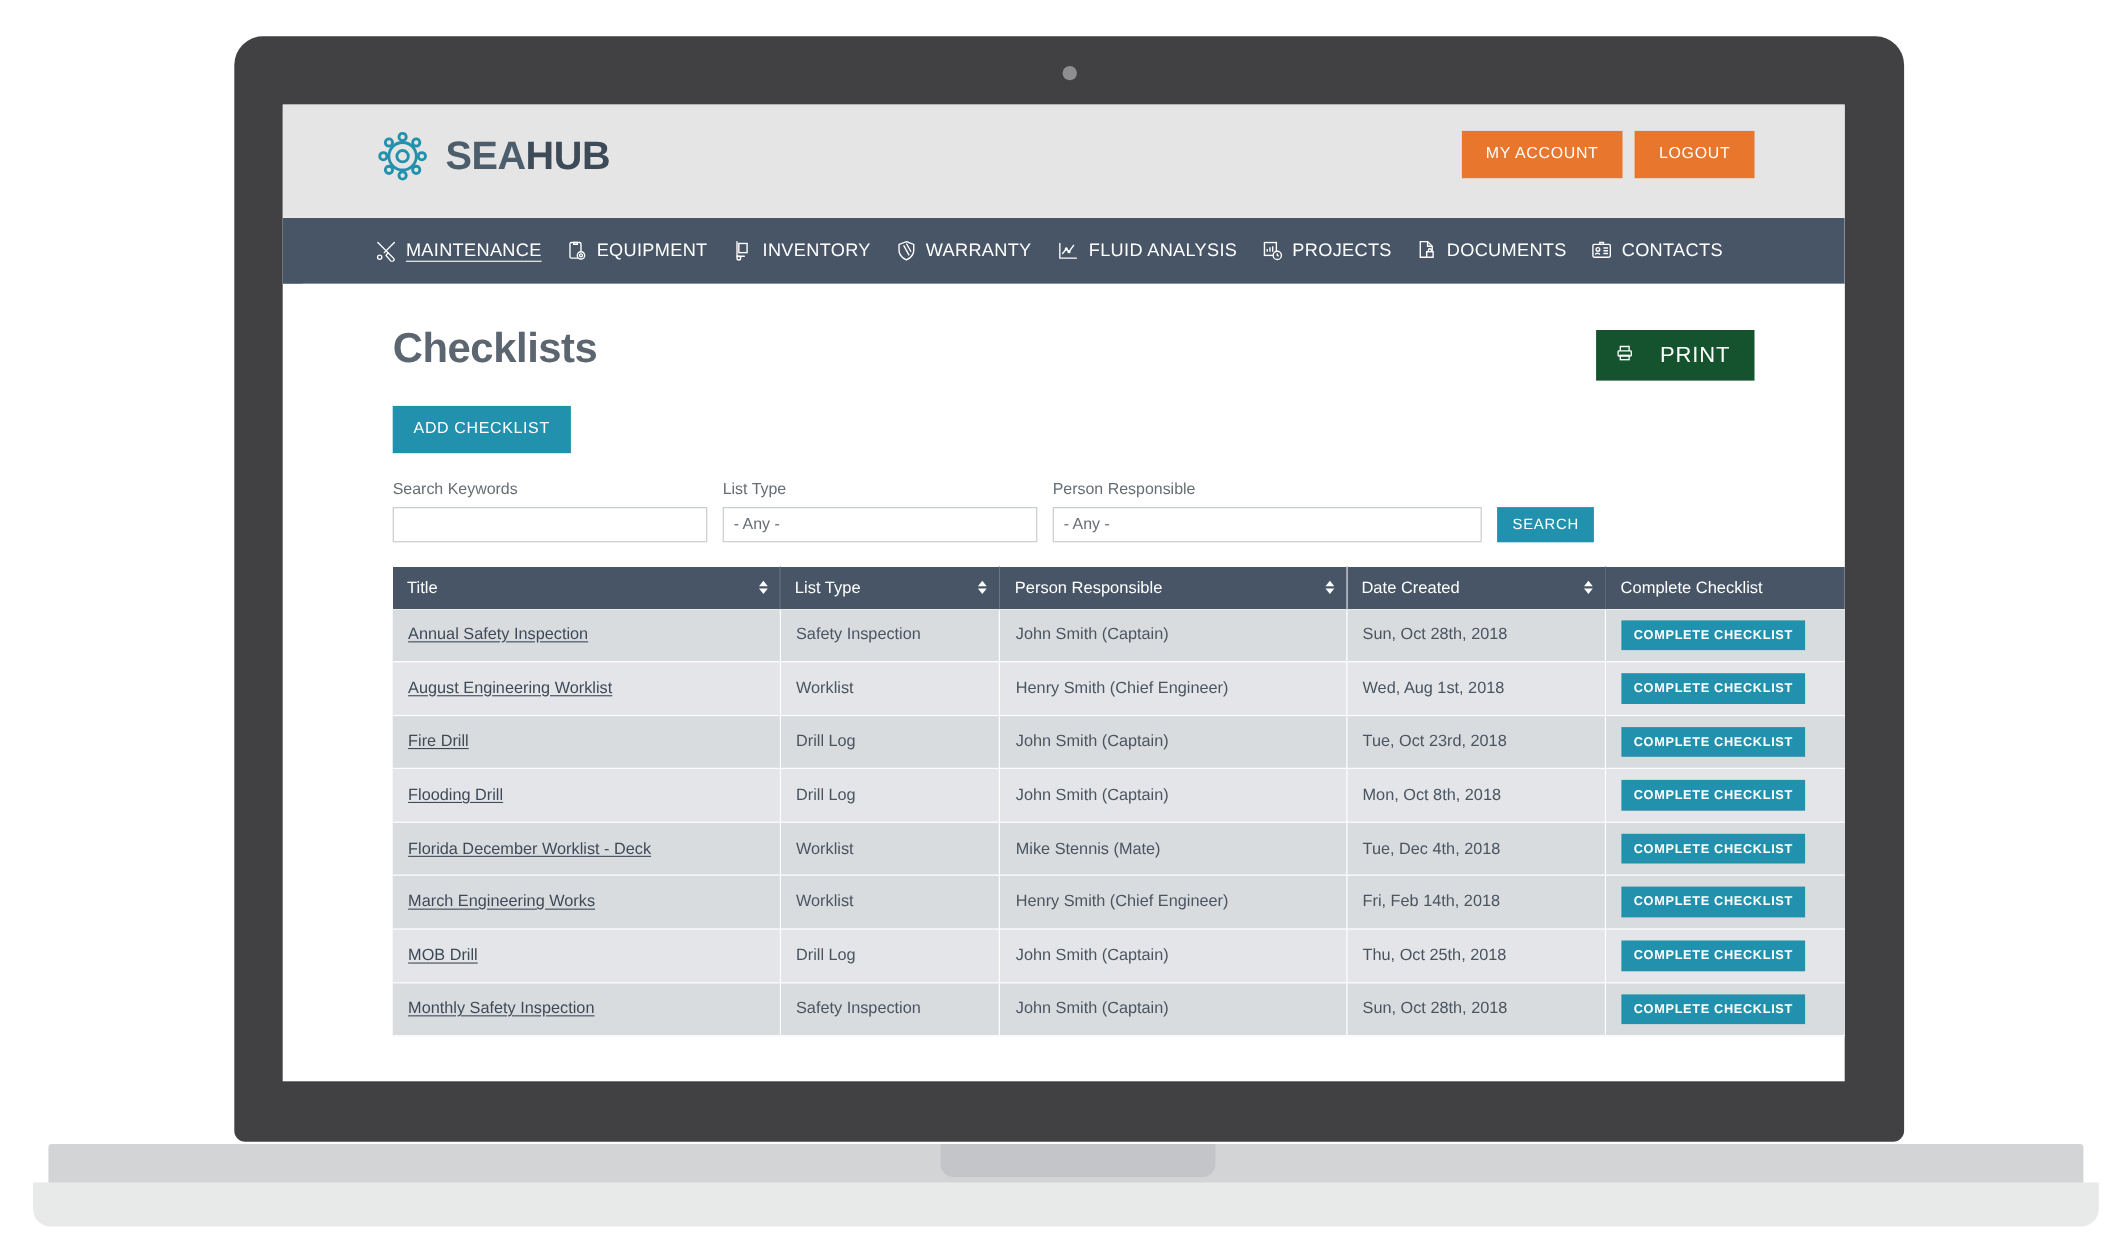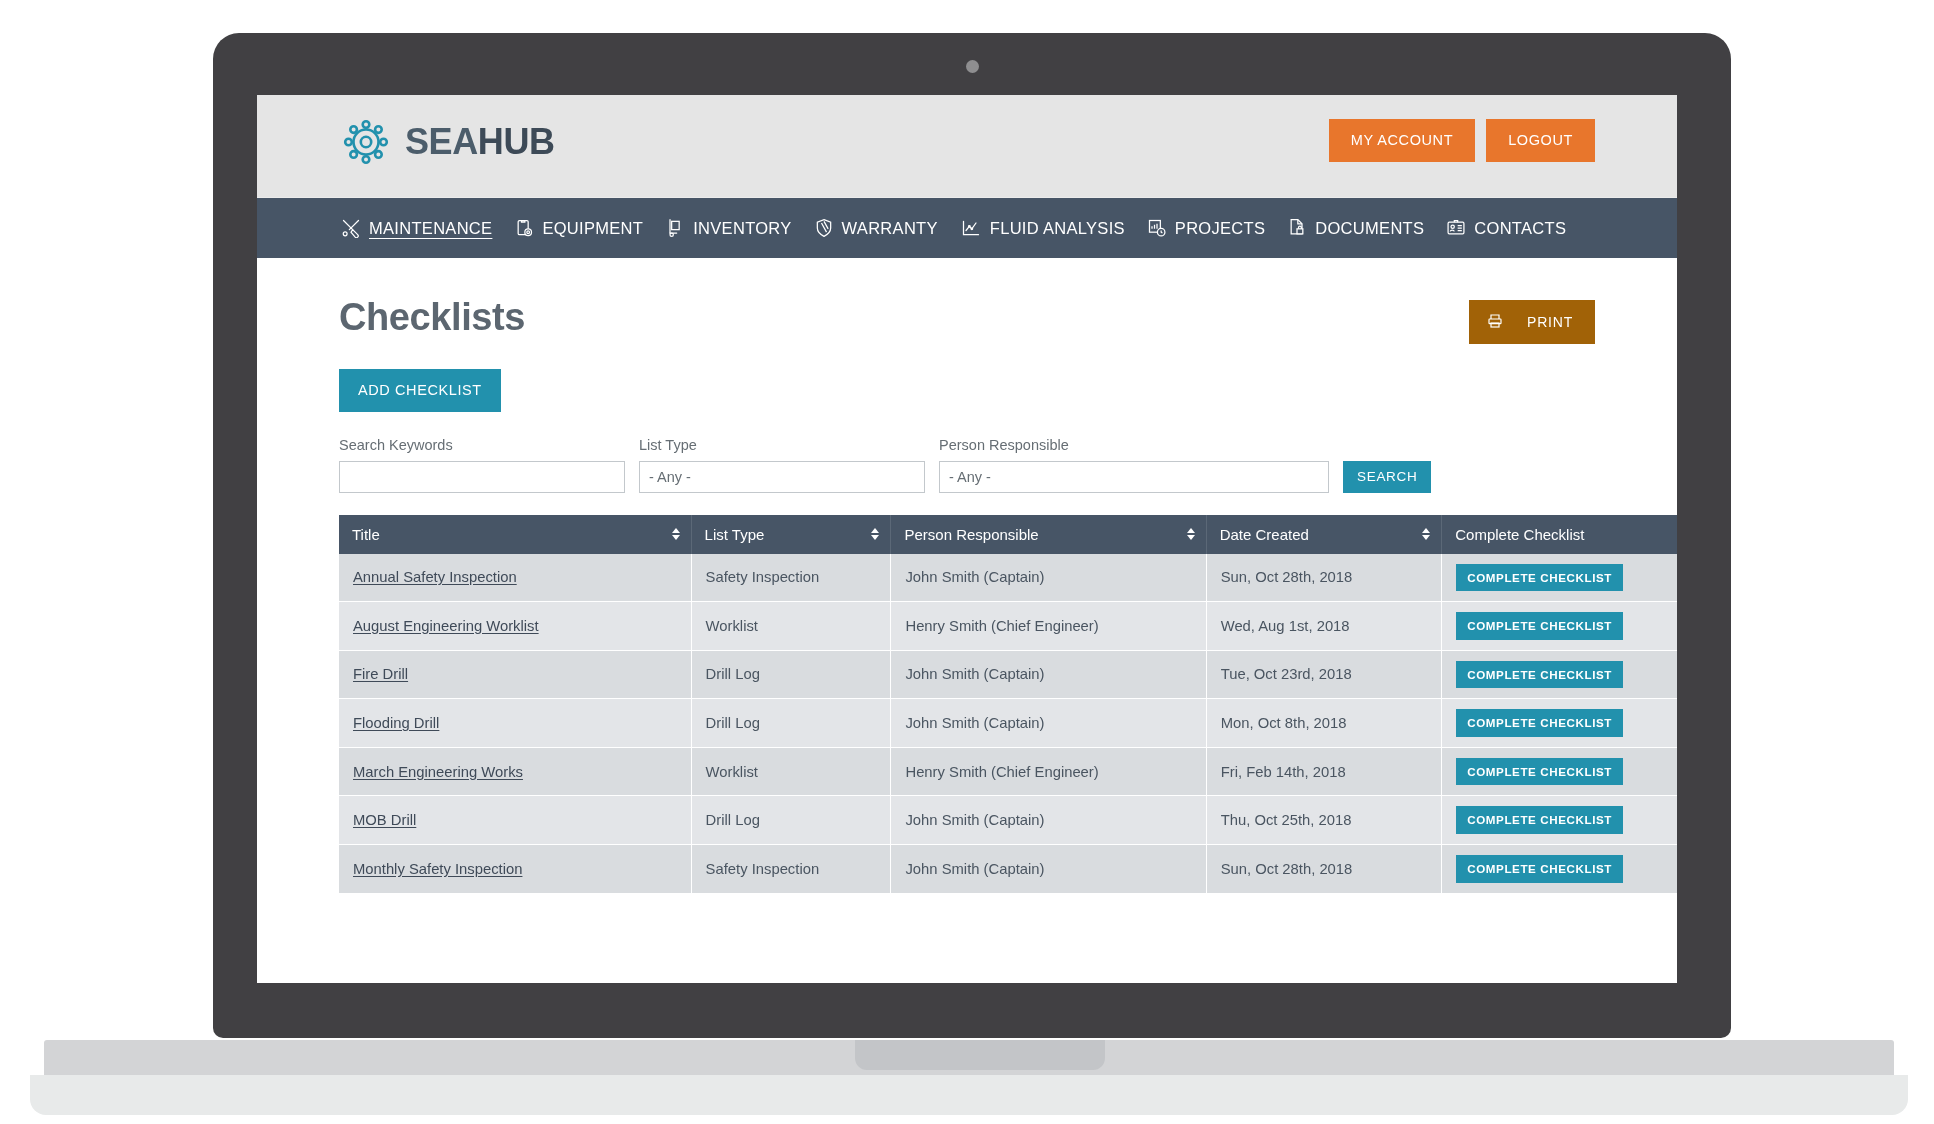--- a/index.html
+++ b/index.html
@@ -125,33 +125,34 @@
     text-decoration: underline;
     text-underline-offset: 4px;
   }
   .nav-icon { display: flex; align-items: center; }
 
   
   #content {
     padding: 38px 82px 0 82px;
     position: relative;
     background: #ffffff;
+    margin-left: 18px;
   }
   #page-title {
     font-size: 38px;
     color: #5c6670;
     font-weight: bold;
     letter-spacing: -0.4px;
   }
   #print-button {
     position: absolute;
     right: 82px; top: 42px;
-    background: #a16207;
+    background: #14532d;
     color: #fff;
-    font-size: 14px;
+    font-size: 20px;
     letter-spacing: 0.8px;
     padding: 13px 22px 13px 18px;
     display: flex;
     align-items: center;
     gap: 24px;
     border: none;
     cursor: pointer;
     font-family: "Liberation Sans", sans-serif;
     line-height: 1;
   }
@@ -516,20 +517,27 @@
               <td class="col-action cell-action"><button class="btn-complete">COMPLETE CHECKLIST</button></td>
             </tr>
             <tr class="even">
               <td class="col-title"><span class="title-link">Flooding Drill</span></td>
               <td class="col-type">Drill Log</td>
               <td class="col-person">John Smith (Captain)</td>
               <td class="col-date">Mon, Oct 8th, 2018</td>
               <td class="col-action cell-action"><button class="btn-complete">COMPLETE CHECKLIST</button></td>
             </tr>
             <tr class="odd">
+              <td class="col-title"><span class="title-link">Florida December Worklist - Deck</span></td>
+              <td class="col-type">Worklist</td>
+              <td class="col-person">Mike Stennis (Mate)</td>
+              <td class="col-date">Tue, Dec 4th, 2018</td>
+              <td class="col-action cell-action"><button class="btn-complete">COMPLETE CHECKLIST</button></td>
+            </tr>
+            <tr class="odd">
               <td class="col-title"><span class="title-link">March Engineering Works</span></td>
               <td class="col-type">Worklist</td>
               <td class="col-person">Henry Smith (Chief Engineer)</td>
               <td class="col-date">Fri, Feb 14th, 2018</td>
               <td class="col-action cell-action"><button class="btn-complete">COMPLETE CHECKLIST</button></td>
             </tr>
             <tr class="even">
               <td class="col-title"><span class="title-link">MOB Drill</span></td>
               <td class="col-type">Drill Log</td>
               <td class="col-person">John Smith (Captain)</td>

